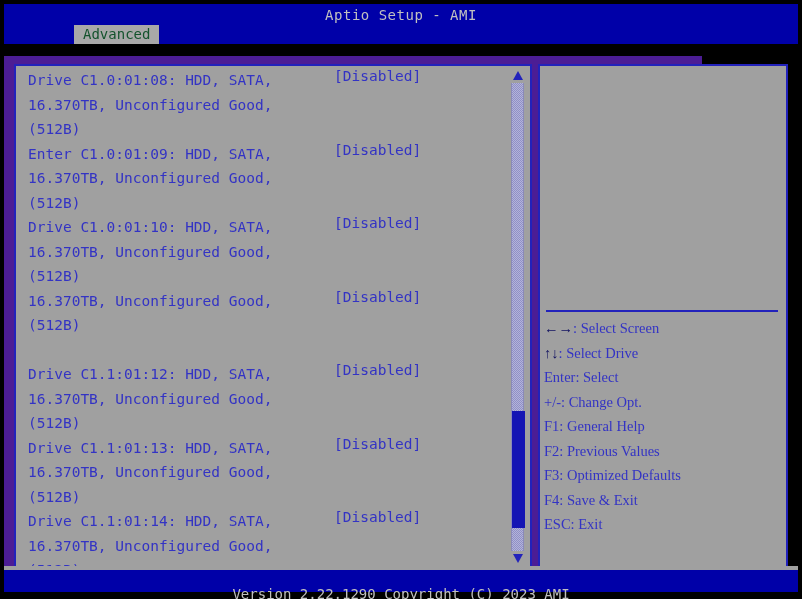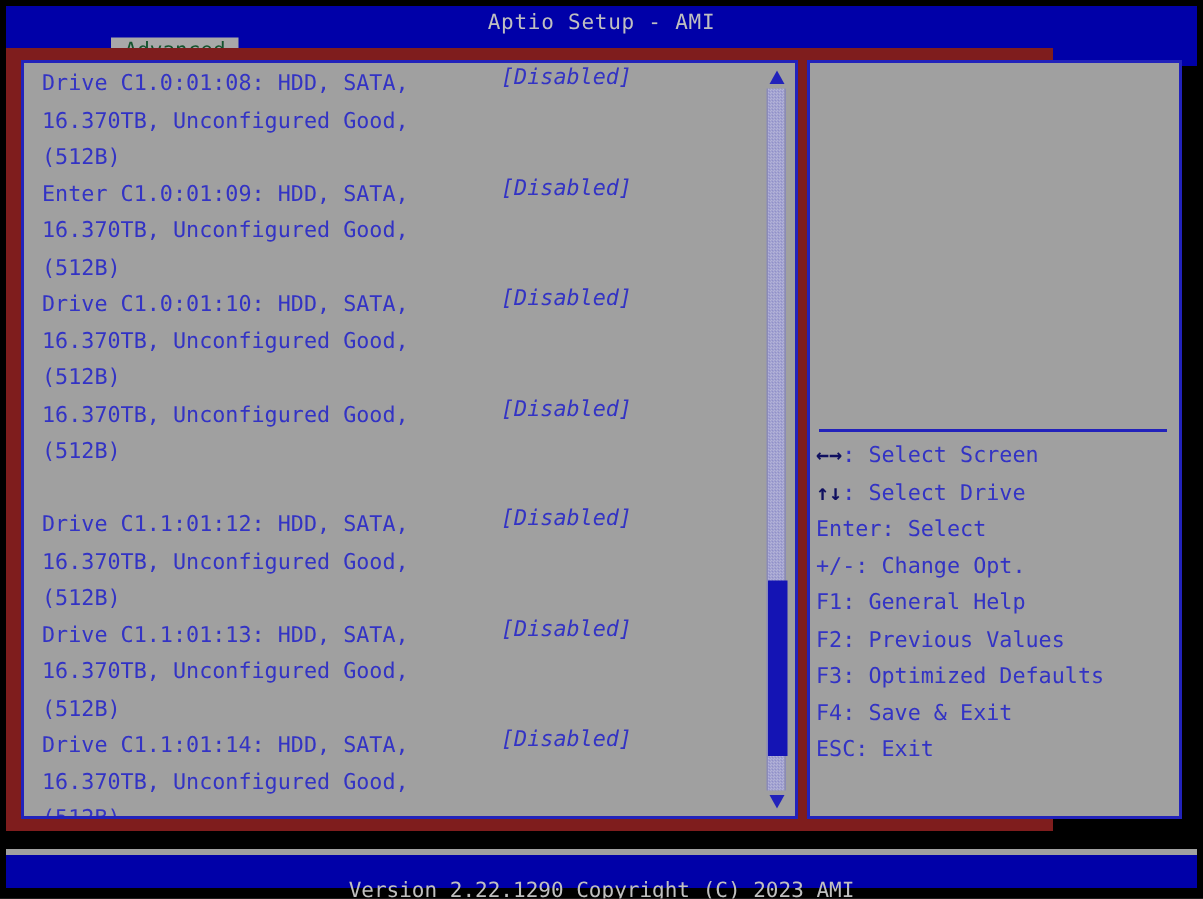--- a/index.html
+++ b/index.html
@@ -63,24 +63,24 @@
   .tab.active {
     background: #a8a8a8;
     color: #14532d;
     left: 70px;
   }
 
   
   #body-area {
     position: absolute;
     left: 4px;
-    top: 32px;
+    top: 56px;
     width: 698px;
     height: 522px;
-    background: #7f1d1d;
+    background: #4c1d95;
     box-sizing: border-box;
   }
 
   
   #left-panel {
     position: absolute;
     left: 10px;
     top: 8px;
     width: 518px;
     height: 506px;
@@ -107,21 +107,20 @@
     color: #3333c4;
     white-space: pre;
   }
   .drive-value {
     position: absolute;
     left: 306px;
     top: 0;
     color: #3333c4;
     font-size: 14.5px;
     white-space: pre;
-    font-style: italic;
   }
 
   
   #scrollbar {
     position: absolute;
     right: 6px;
     top: 4px;
     width: 13px;
     height: 494px;
   }
@@ -195,20 +194,21 @@
     top: 244px;
     width: 232px;
     height: 2px;
     background: #2222bb;
   }
   #keys {
     position: absolute;
     left: 4px;
     top: 250px;
     width: 240px;
+    font-family: Liberation Serif, serif;
   }
   .key-row {
     height: 24.5px;
     line-height: 24.5px;
     font-size: 14.5px;
     color: #3333c4;
     white-space: pre;
   }
   .key-glyph {
     color: #101060;

